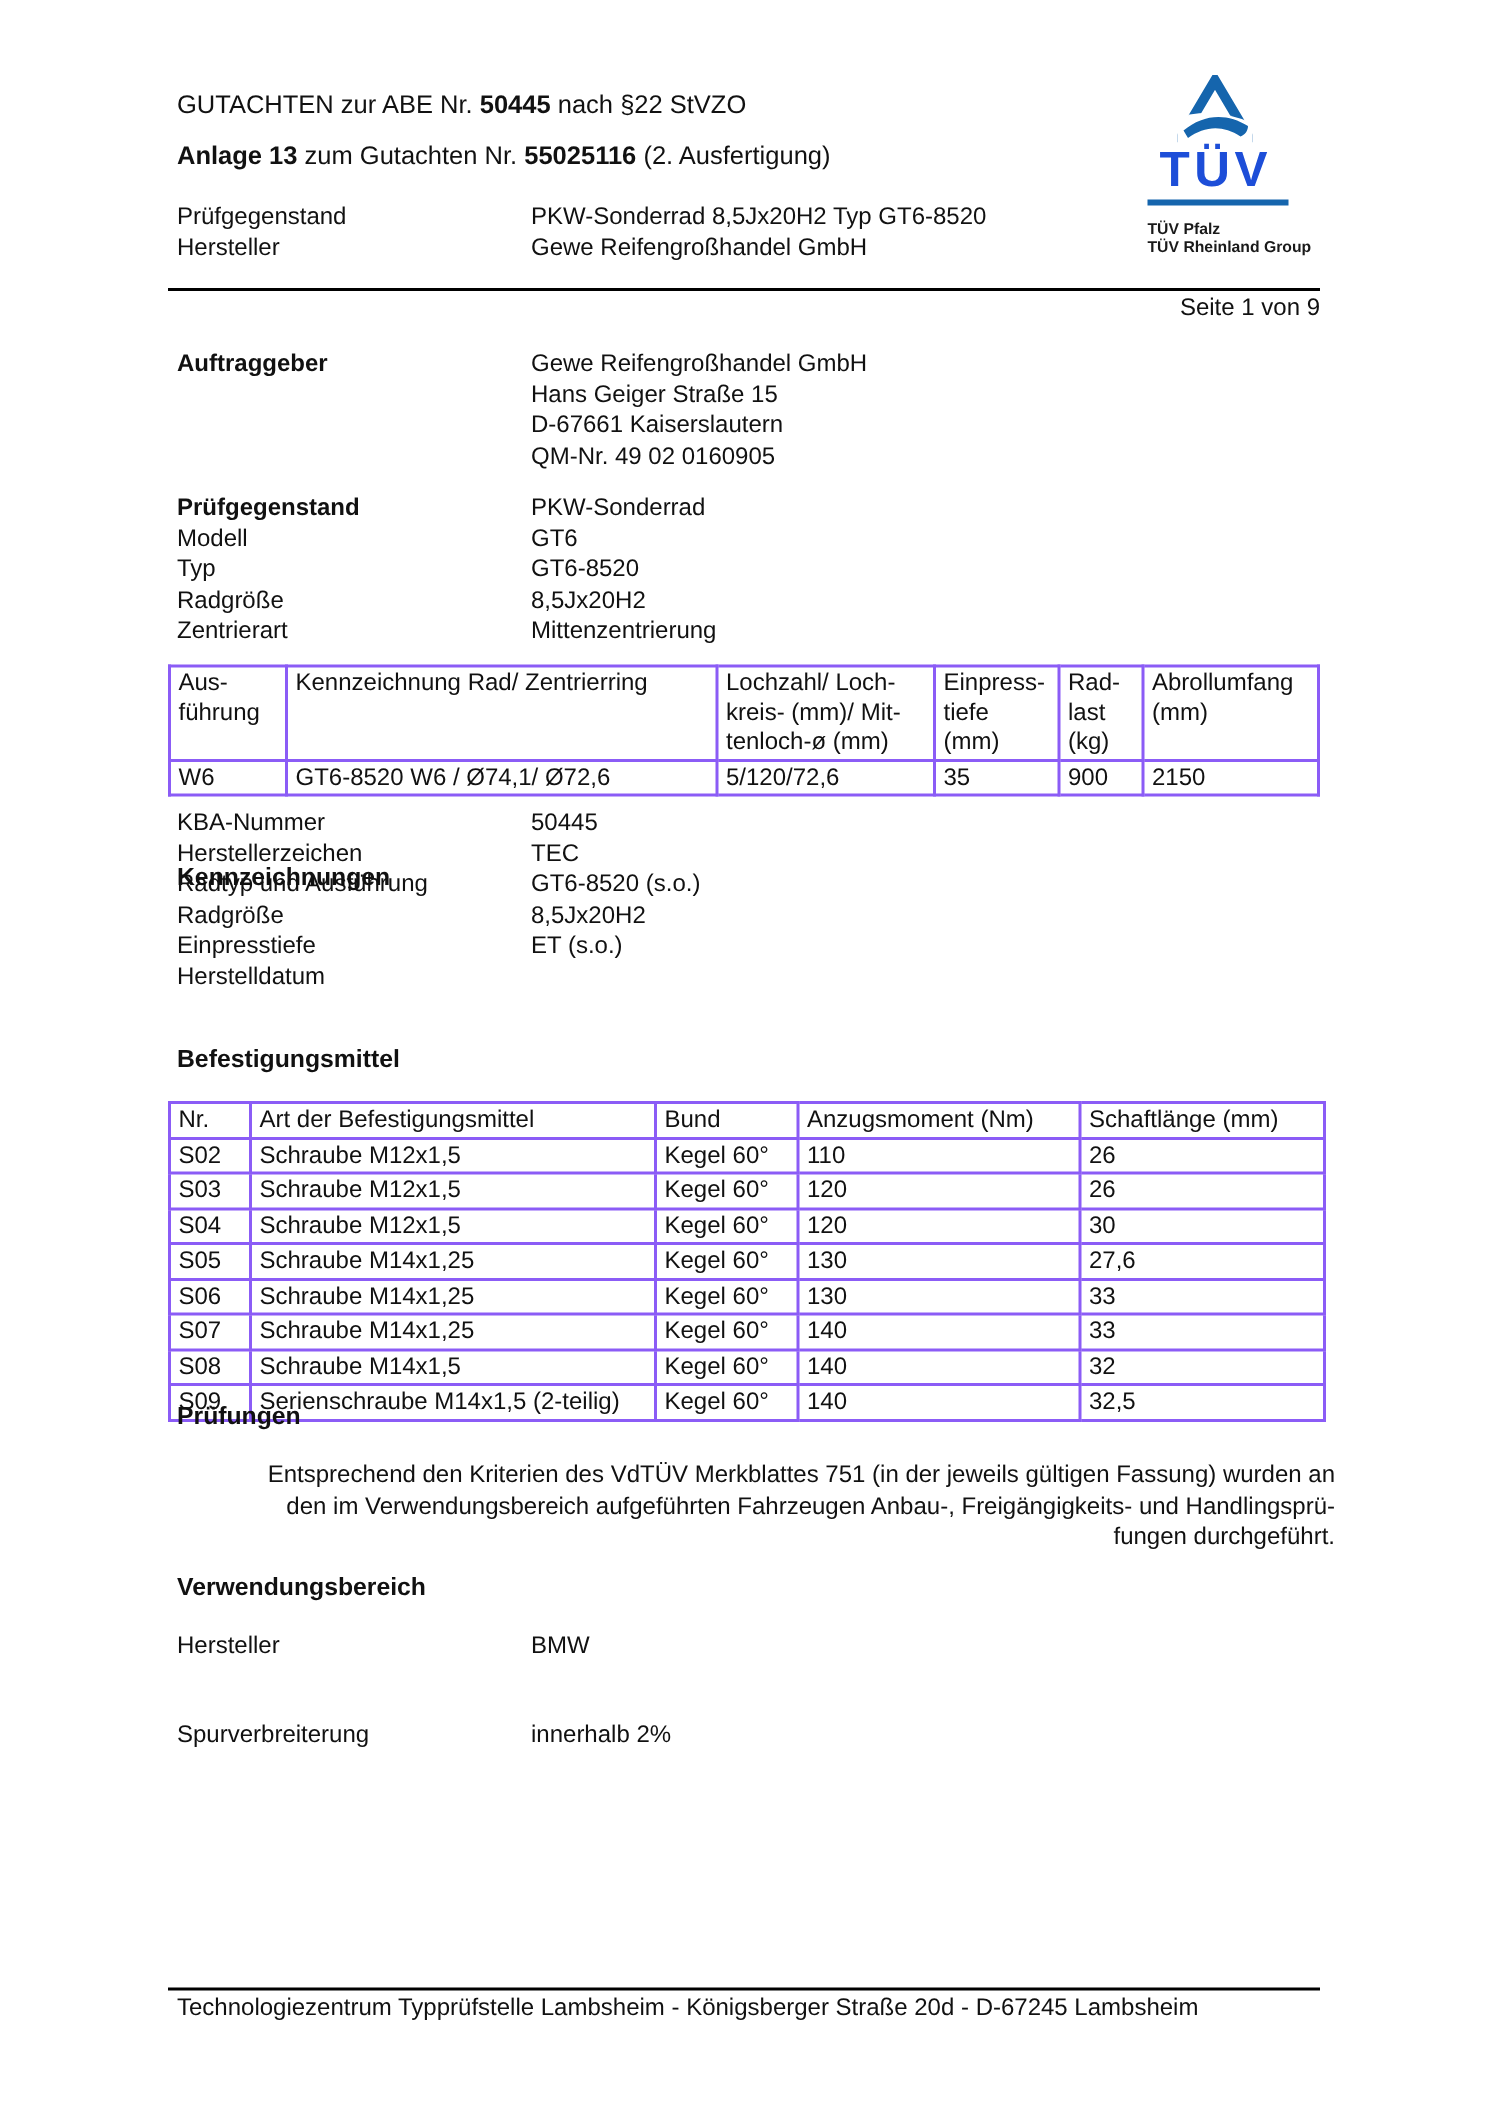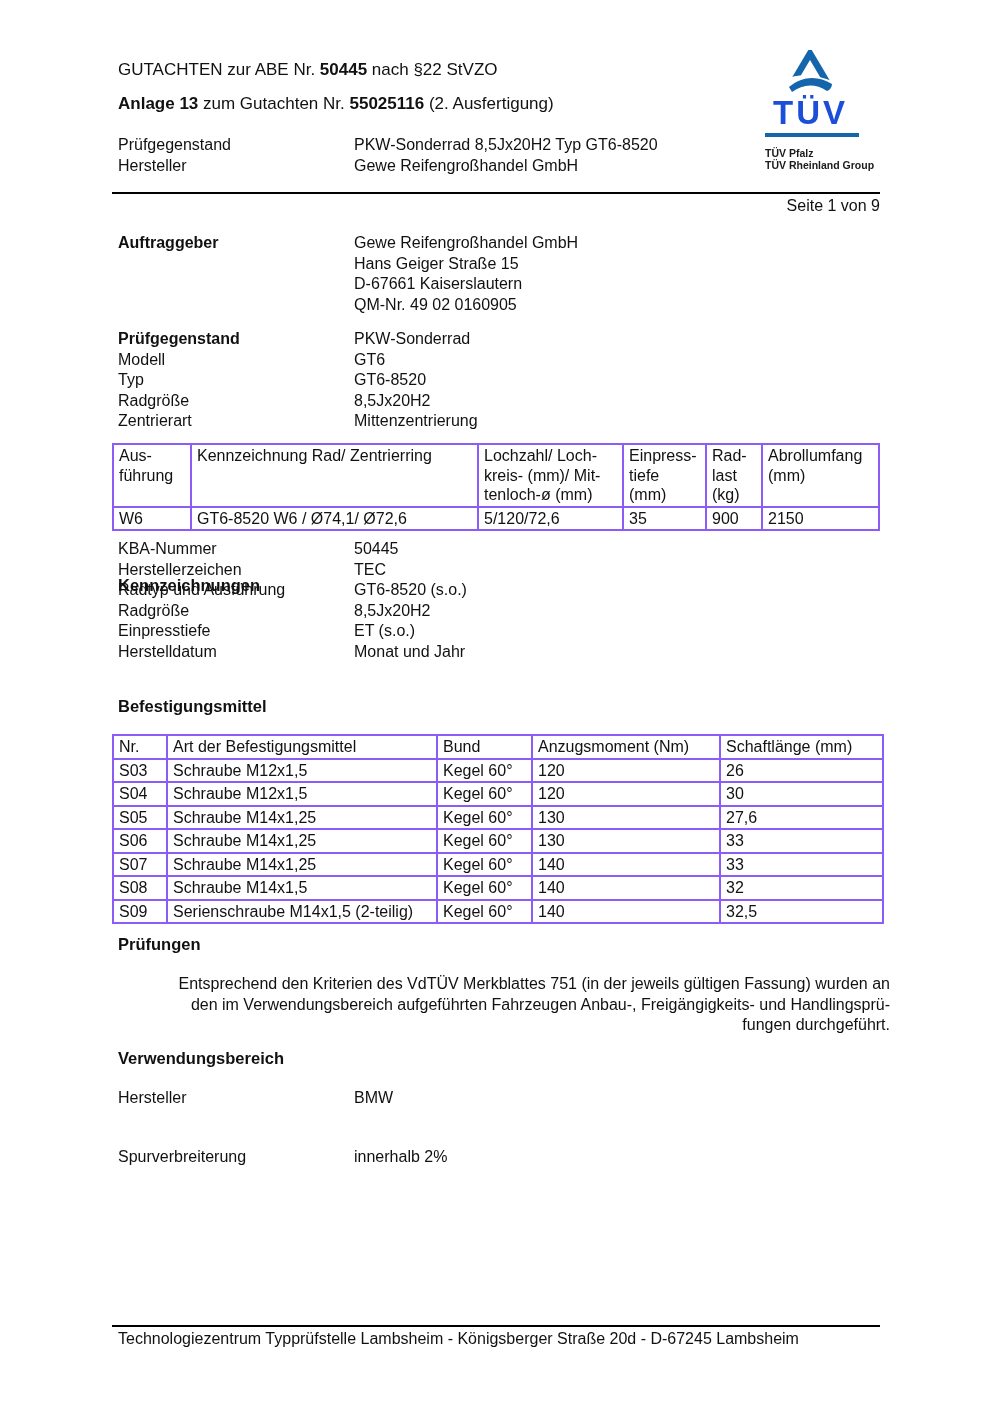--- a/index.html
+++ b/index.html
@@ -181,21 +181,20 @@
     <div class="kv-row">
       <div class="kv-label">Radgröße</div>
       <div class="kv-value">8,5Jx20H2</div>
     </div>
     <div class="kv-row">
       <div class="kv-label">Einpresstiefe</div>
       <div class="kv-value">ET (s.o.)</div>
     </div>
     <div class="kv-row">
       <div class="kv-label">Herstelldatum</div>
-      <div class="kv-value">Monat und Jahr</div>
     </div>
   </div>
 
   <div class="abs sec-title" style="top:697px;">Befestigungsmittel</div>
   <table class="abs fast-table">
     <colgroup>
       <col style="width:54px">
         <col style="width:270px">
         <col style="width:95px">
         <col style="width:188px">
@@ -203,20 +202,27 @@
     </colgroup>
     <tbody>
         <tr>
       <th>Nr.</th>
       <th>Art der Befestigungsmittel</th>
       <th>Bund</th>
       <th>Anzugsmoment (Nm)</th>
       <th>Schaftlänge (mm)</th>
     </tr>
     <tr>
+      <td>S02</td>
+      <td>Schraube M12x1,5</td>
+      <td>Kegel 60°</td>
+      <td>110</td>
+      <td>26</td>
+    </tr>
+    <tr>
       <td>S03</td>
       <td>Schraube M12x1,5</td>
       <td>Kegel 60°</td>
       <td>120</td>
       <td>26</td>
     </tr>
     <tr>
       <td>S04</td>
       <td>Schraube M12x1,5</td>
       <td>Kegel 60°</td>

